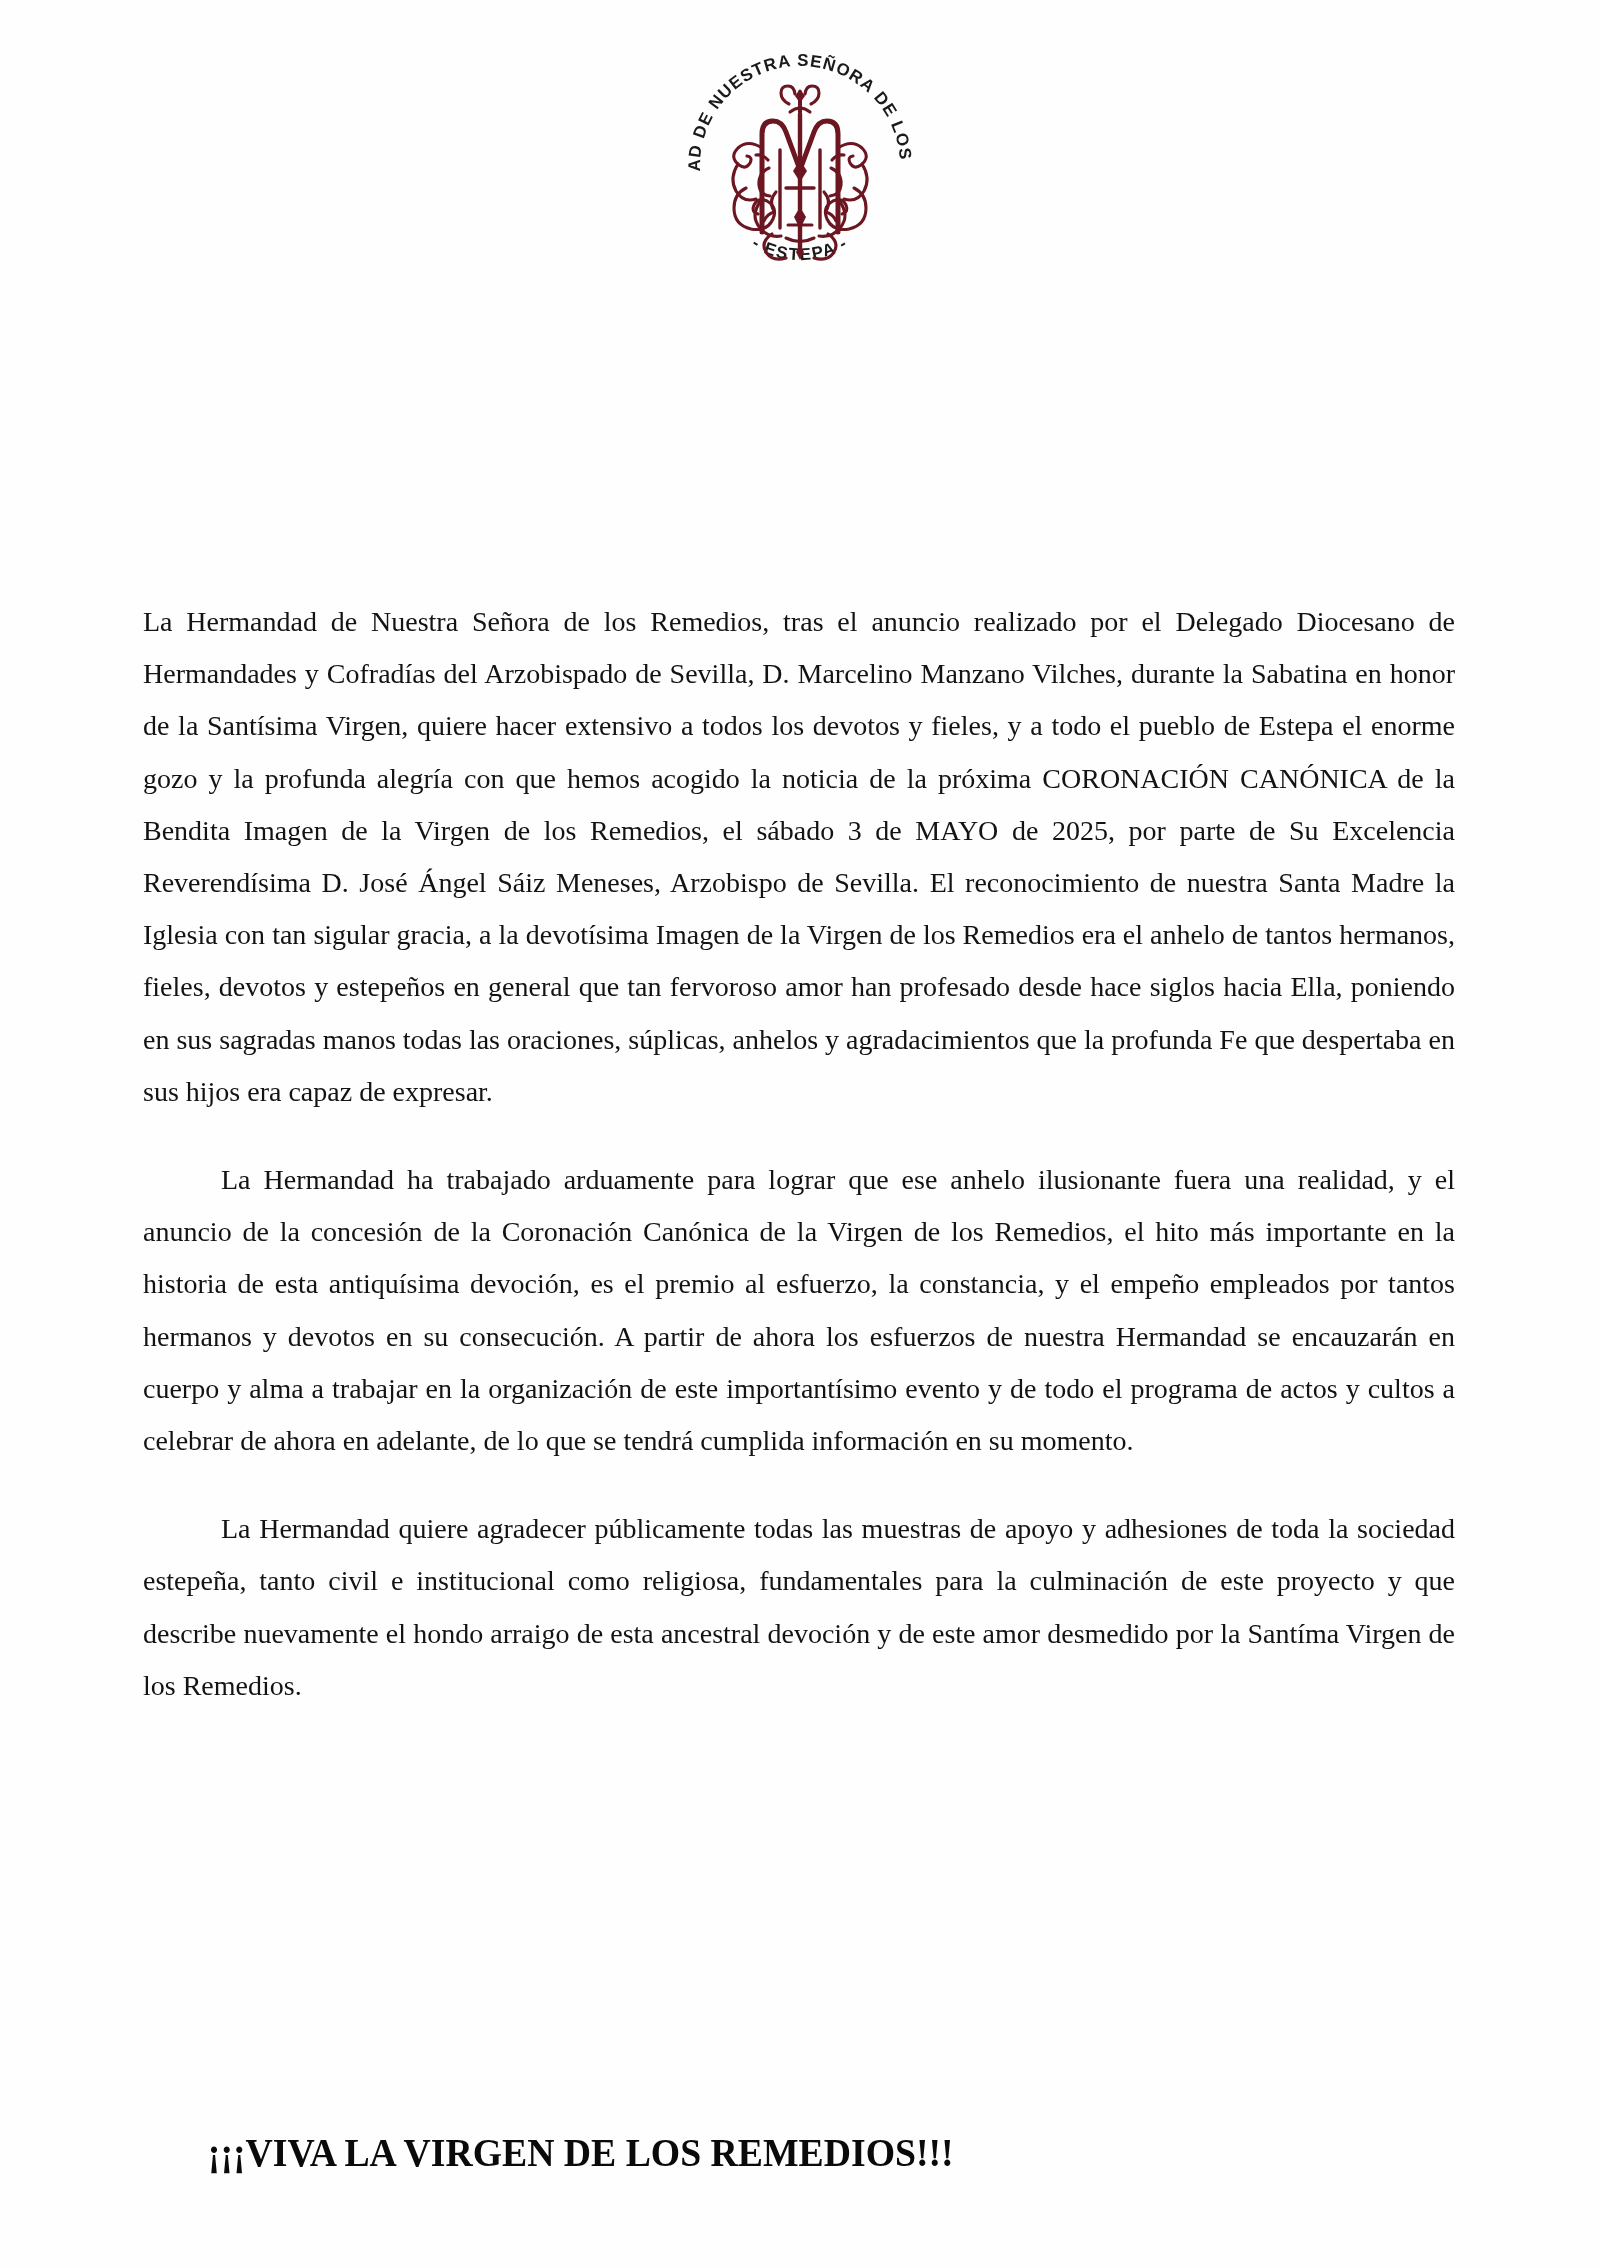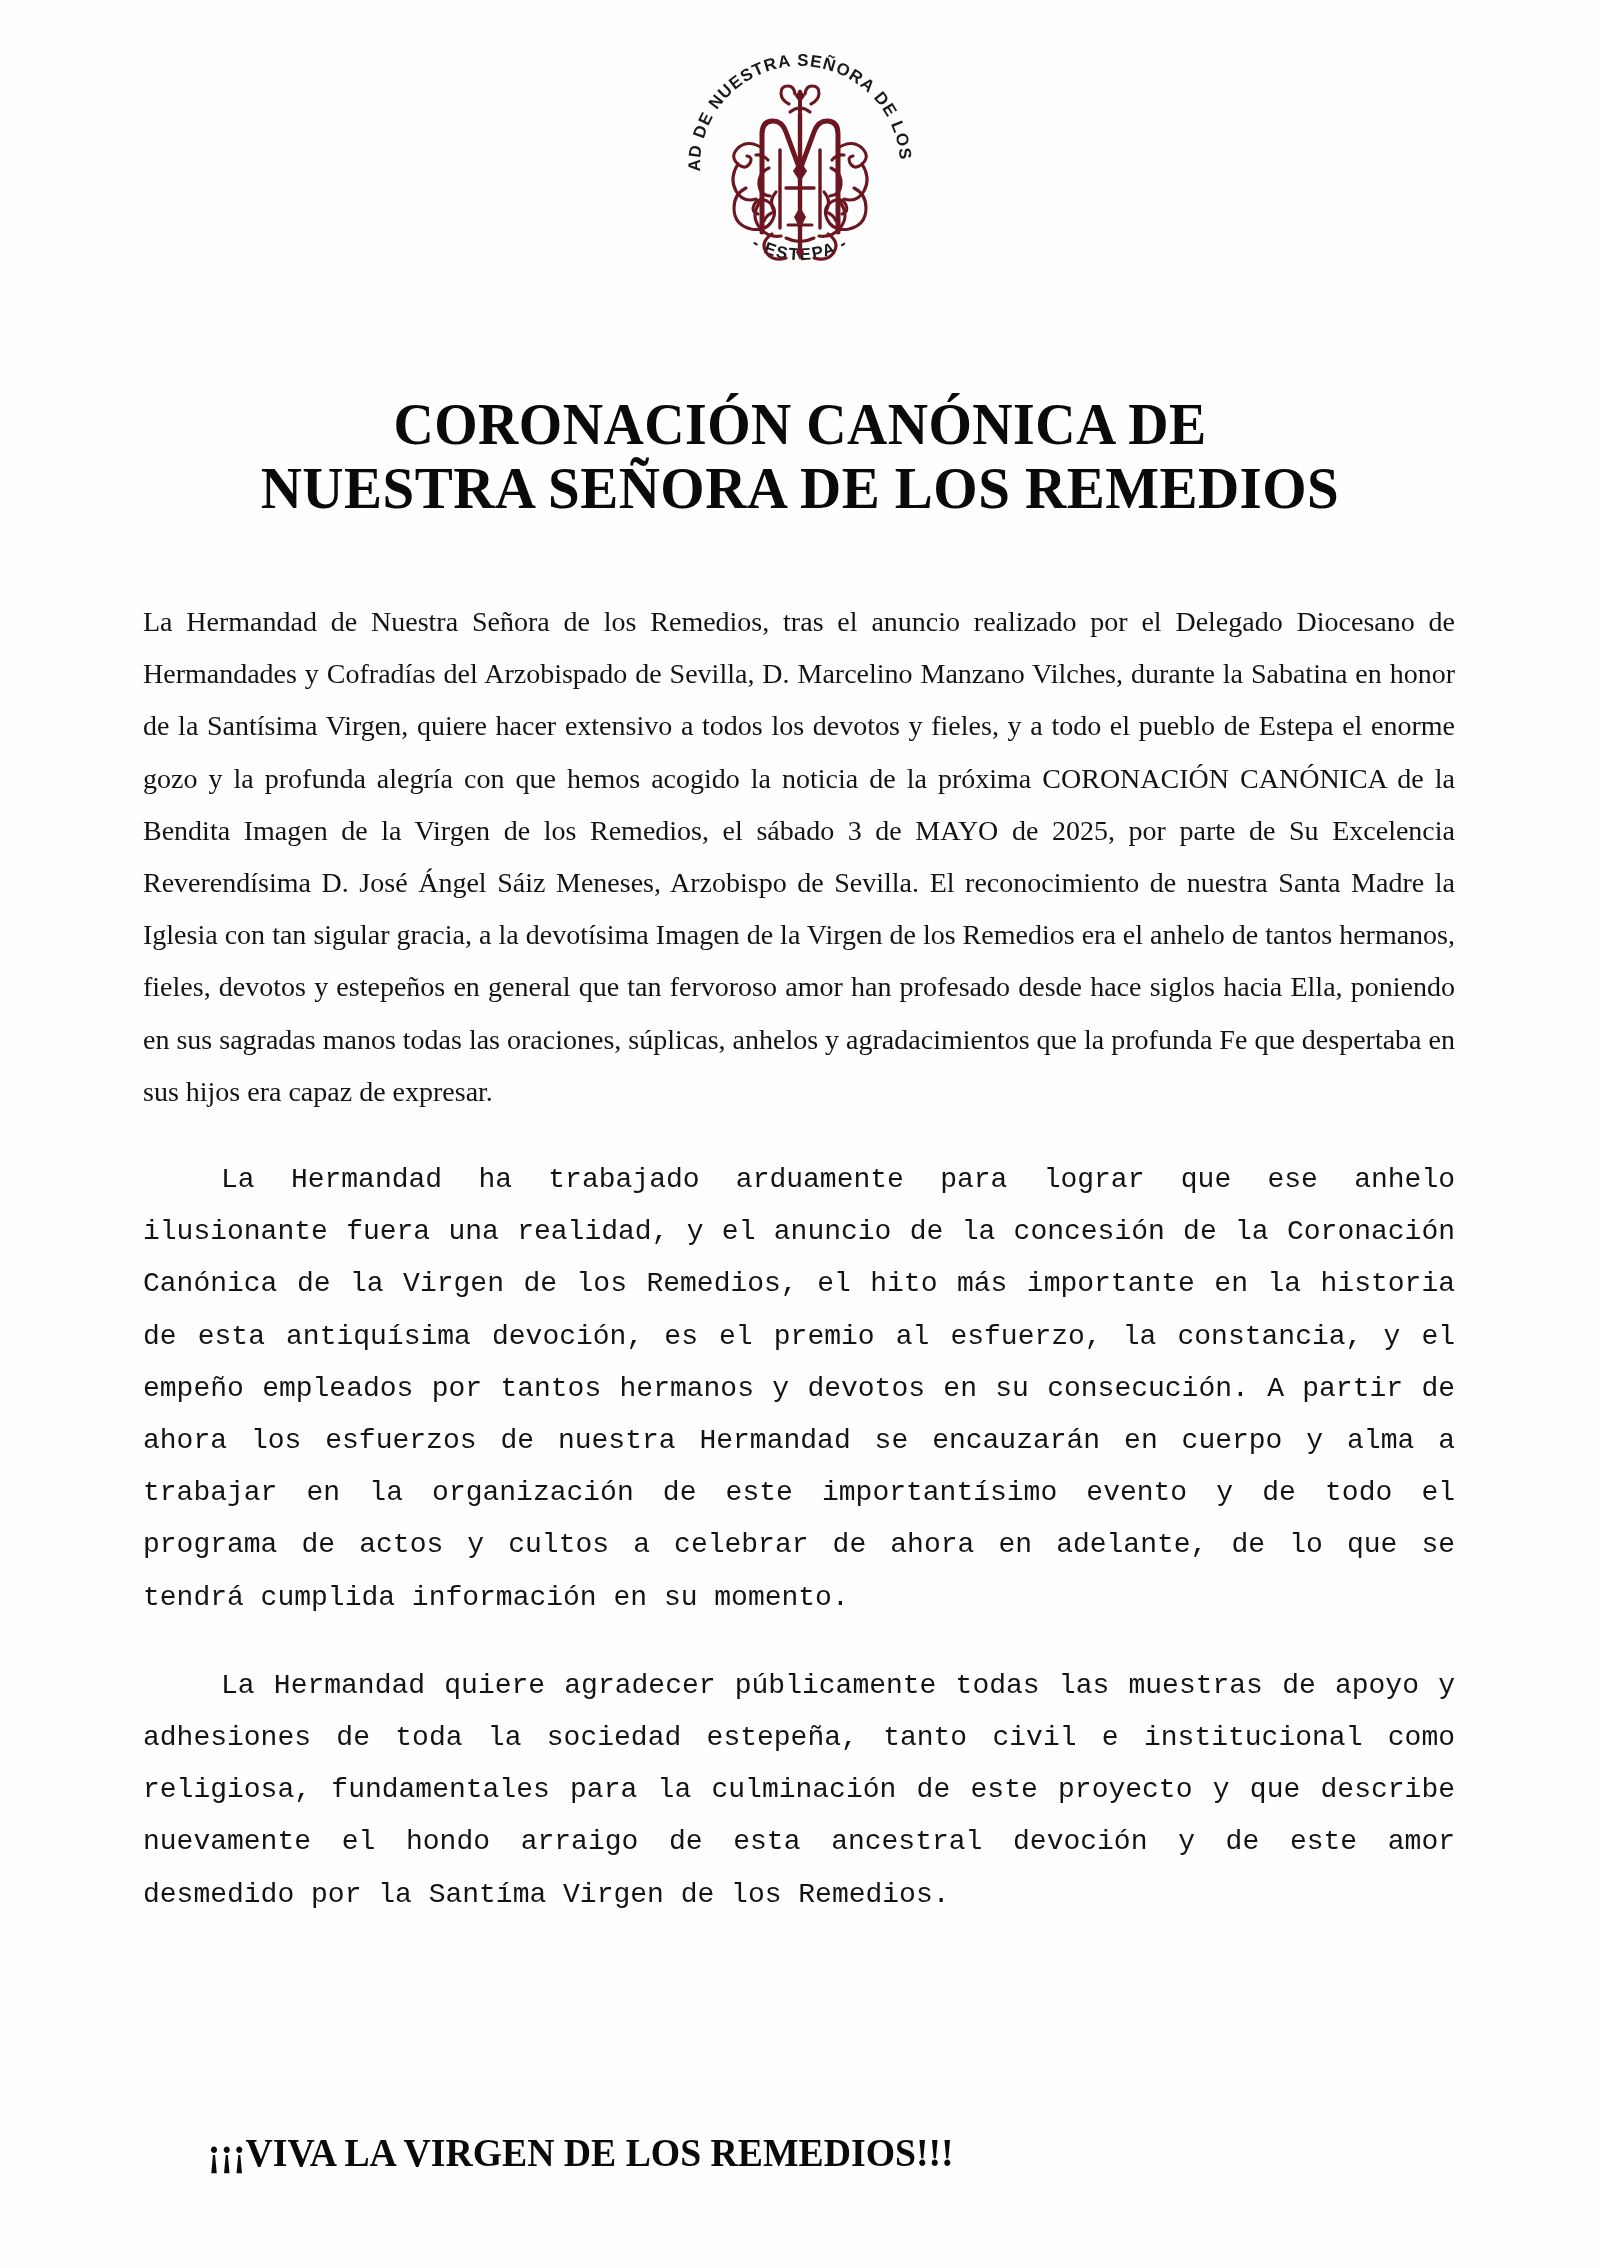--- a/index.html
+++ b/index.html
@@ -83,21 +83,21 @@
   .para {
     margin: 0 0 36px 0;
     font-size: 28px;
     line-height: 52.2px;
     text-align: justify;
     text-justify: inter-word;
     color: #131313;
     font-family: "Liberation Serif", "DejaVu Serif", serif;
   }
   .para:last-child { margin-bottom: 8px; }
-  .para.indented { text-indent: 78px; font-family: Liberation Mono, monospace; }
+  .para.indented { text-indent: 78px; }
 
   
   .closing-block {
     position: absolute;
     top: 2128px;
     left: 143px;
     width: 1312px;
   }
   .closing-line {
     font-family: "Liberation Serif", "DejaVu Serif", serif;
@@ -173,24 +173,20 @@
           <path d="M150,170 q7,2 10,9"></path>
 
           <path d="M96,192 q-12,8 -6,18 q6,10 20,6"></path>
           <path d="M152,192 q12,8 6,18 q-6,10 -20,6"></path>
           <path d="M110,196 q14,7 28,0"></path>
         </g>
       </svg>
     </div>
   </div>
 
-  <div class="title-block">
-    <span class="title-line title-line-1">CORONACIÓN CANÓNICA DE</span>
-    <span class="title-line title-line-2">NUESTRA SEÑORA DE LOS REMEDIOS</span>
-  </div>
 
   <div class="body-block">
     <p class="para">La Hermandad de Nuestra Señora de los Remedios, tras el anuncio realizado por el Delegado Diocesano de Hermandades y Cofradías del Arzobispado de Sevilla, D. Marcelino Manzano Vilches, durante la Sabatina en honor de la Santísima Virgen, quiere hacer extensivo a todos los devotos y fieles, y a todo el pueblo de Estepa el enorme gozo y la profunda alegría con que hemos acogido la noticia de la próxima CORONACIÓN CANÓNICA de la Bendita Imagen de la Virgen de los Remedios, el sábado 3 de MAYO de 2025, por parte de Su Excelencia Reverendísima D. José Ángel Sáiz Meneses, Arzobispo de Sevilla. El reconocimiento de nuestra Santa Madre la Iglesia con tan sigular gracia, a la devotísima Imagen de la Virgen de los Remedios era el anhelo de tantos hermanos, fieles, devotos y estepeños en general que tan fervoroso amor han profesado desde hace siglos hacia Ella, poniendo en sus sagradas manos todas las oraciones, súplicas, anhelos y agradacimientos que la profunda Fe que despertaba en sus hijos era capaz de expresar.</p>
     <p class="para indented">La Hermandad ha trabajado arduamente para lograr que ese anhelo ilusionante fuera una realidad, y el anuncio de la concesión de la Coronación Canónica de la Virgen de los Remedios, el hito más importante en la historia de esta antiquísima devoción, es el premio al esfuerzo, la constancia, y el empeño empleados por tantos hermanos y devotos en su consecución. A partir de ahora los esfuerzos de nuestra Hermandad se encauzarán en cuerpo y alma a trabajar en la organización de este importantísimo evento y de todo el programa de actos y cultos a celebrar de ahora en adelante, de lo que se tendrá cumplida información en su momento.</p>
     <p class="para indented">La Hermandad quiere agradecer públicamente todas las muestras de apoyo y adhesiones de toda la sociedad estepeña, tanto civil e institucional como religiosa, fundamentales para la culminación de este proyecto y que describe nuevamente el hondo arraigo de esta ancestral devoción y de este amor desmedido por la Santíma Virgen de los Remedios.</p>
   </div>
 
   <div class="closing-block">
     <span class="closing-line">¡¡¡VIVA LA VIRGEN DE LOS REMEDIOS!!!</span>
   </div>

